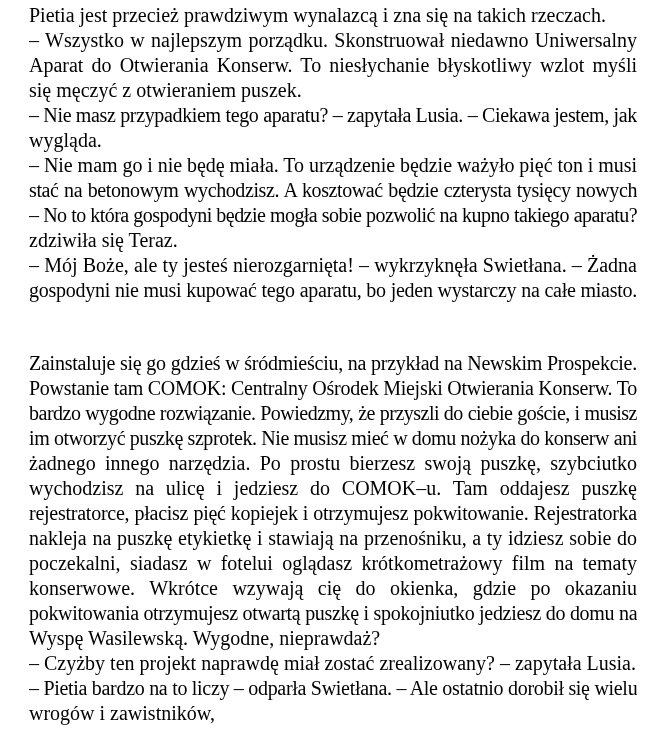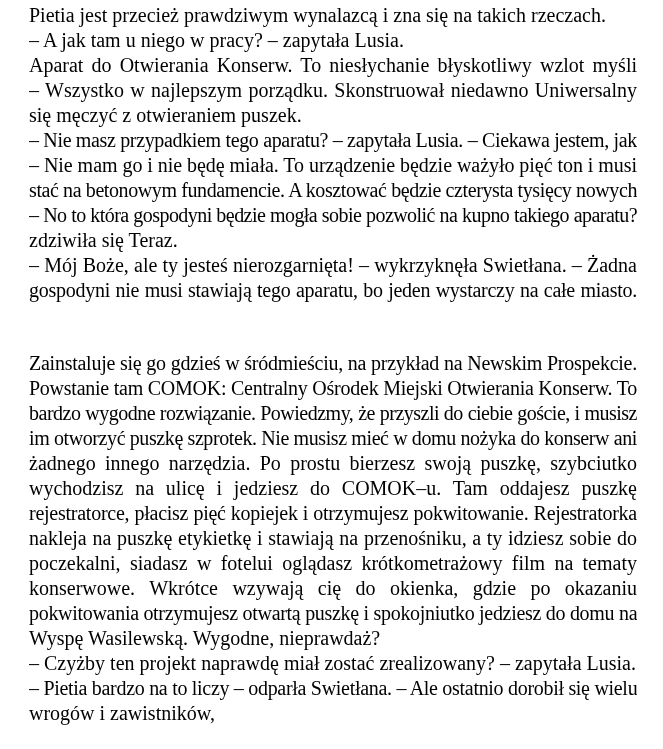--- a/index.html
+++ b/index.html
@@ -39,41 +39,39 @@
 </style>
 </head>
 <body>
 
 <div class="page">
   <div>
       <div class="paragraph">
         <div class="line last">Pietia jest przecież prawdziwym wynalazcą i zna się na takich rzeczach.</div>
       </div>
       <div class="paragraph">
-        <div class="line last">– A jak tam u niego w pracy? – zapytała Lusia.</div>
-      </div>
-      <div class="paragraph">
+        <div class="line">– Wszystko w najlepszym porządku. Skonstruował niedawno Uniwersalny</div>
         <div class="line">Aparat do Otwierania Konserw. To niesłychanie błyskotliwy wzlot myśli</div>
-        <div class="line">– Wszystko w najlepszym porządku. Skonstruował niedawno Uniwersalny</div>
         <div class="line last">się męczyć z otwieraniem puszek.</div>
       </div>
       <div class="paragraph">
         <div class="line" style="letter-spacing: -0.35px;">– Nie masz przypadkiem tego aparatu? – zapytała Lusia. – Ciekawa jestem, jak</div>
+        <div class="line last">wygląda.</div>
       </div>
       <div class="paragraph">
         <div class="line" style="letter-spacing: -0.05px;">– Nie mam go i nie będę miała. To urządzenie będzie ważyło pięć ton i musi</div>
-        <div class="line" style="letter-spacing: -0.4px;">stać na betonowym fundamencie. A kosztować będzie czterysta tysięcy nowych</div>
+        <div class="line" style="letter-spacing: -0.4px;">stać na betonowym wychodzisz. A kosztować będzie czterysta tysięcy nowych</div>
       </div>
       <div class="paragraph">
         <div class="line" style="letter-spacing: -0.55px;">– No to która gospodyni będzie mogła sobie pozwolić na kupno takiego aparatu?</div>
         <div class="line last">zdziwiła się Teraz.</div>
       </div>
       <div class="paragraph">
         <div class="line">– Mój Boże, ale ty jesteś nierozgarnięta! – wykrzyknęła Swietłana. – Żadna</div>
-        <div class="line" style="letter-spacing: -0.25px;">gospodyni nie musi stawiają tego aparatu, bo jeden wystarczy na całe miasto.</div>
+        <div class="line" style="letter-spacing: -0.25px;">gospodyni nie musi kupować tego aparatu, bo jeden wystarczy na całe miasto.</div>
         <div class="line" style="letter-spacing: -0.25px; margin-top: 48px;">Zainstaluje się go gdzieś w śródmieściu, na przykład na Newskim Prospekcie.</div>
         <div class="line" style="letter-spacing: -0.25px;">Powstanie tam COMOK: Centralny Ośrodek Miejski Otwierania Konserw. To</div>
         <div class="line" style="letter-spacing: -0.5px;">bardzo wygodne rozwiązanie. Powiedzmy, że przyszli do ciebie goście, i musisz</div>
         <div class="line" style="letter-spacing: -0.4px;">im otworzyć puszkę szprotek. Nie musisz mieć w domu nożyka do konserw ani</div>
         <div class="line">żadnego innego narzędzia. Po prostu bierzesz swoją puszkę, szybciutko</div>
         <div class="line">wychodzisz na ulicę i jedziesz do COMOK–u. Tam oddajesz puszkę</div>
         <div class="line" style="letter-spacing: -0.25px;">rejestratorce, płacisz pięć kopiejek i otrzymujesz pokwitowanie. Rejestratorka</div>
         <div class="line">nakleja na puszkę etykietkę i stawiają na przenośniku, a ty idziesz sobie do</div>
         <div class="line">poczekalni, siadasz w fotelui oglądasz krótkometrażowy film na tematy</div>
         <div class="line">konserwowe. Wkrótce wzywają cię do okienka, gdzie po okazaniu</div>

